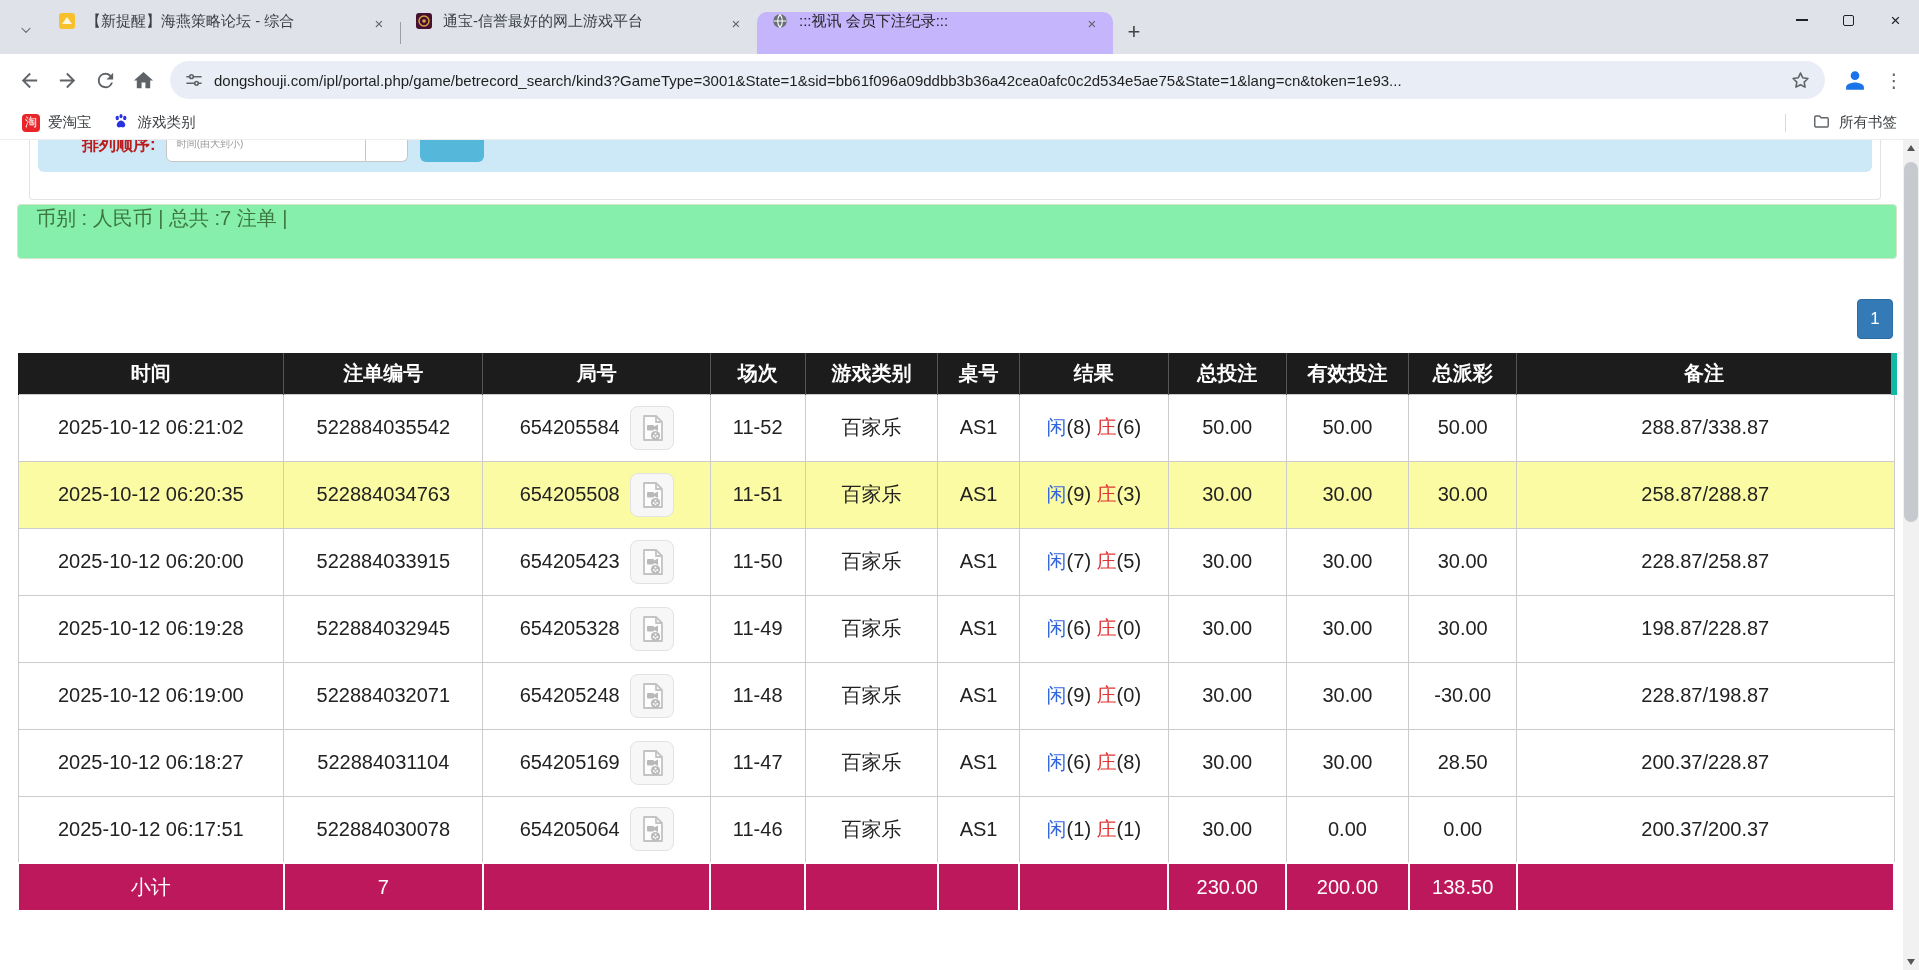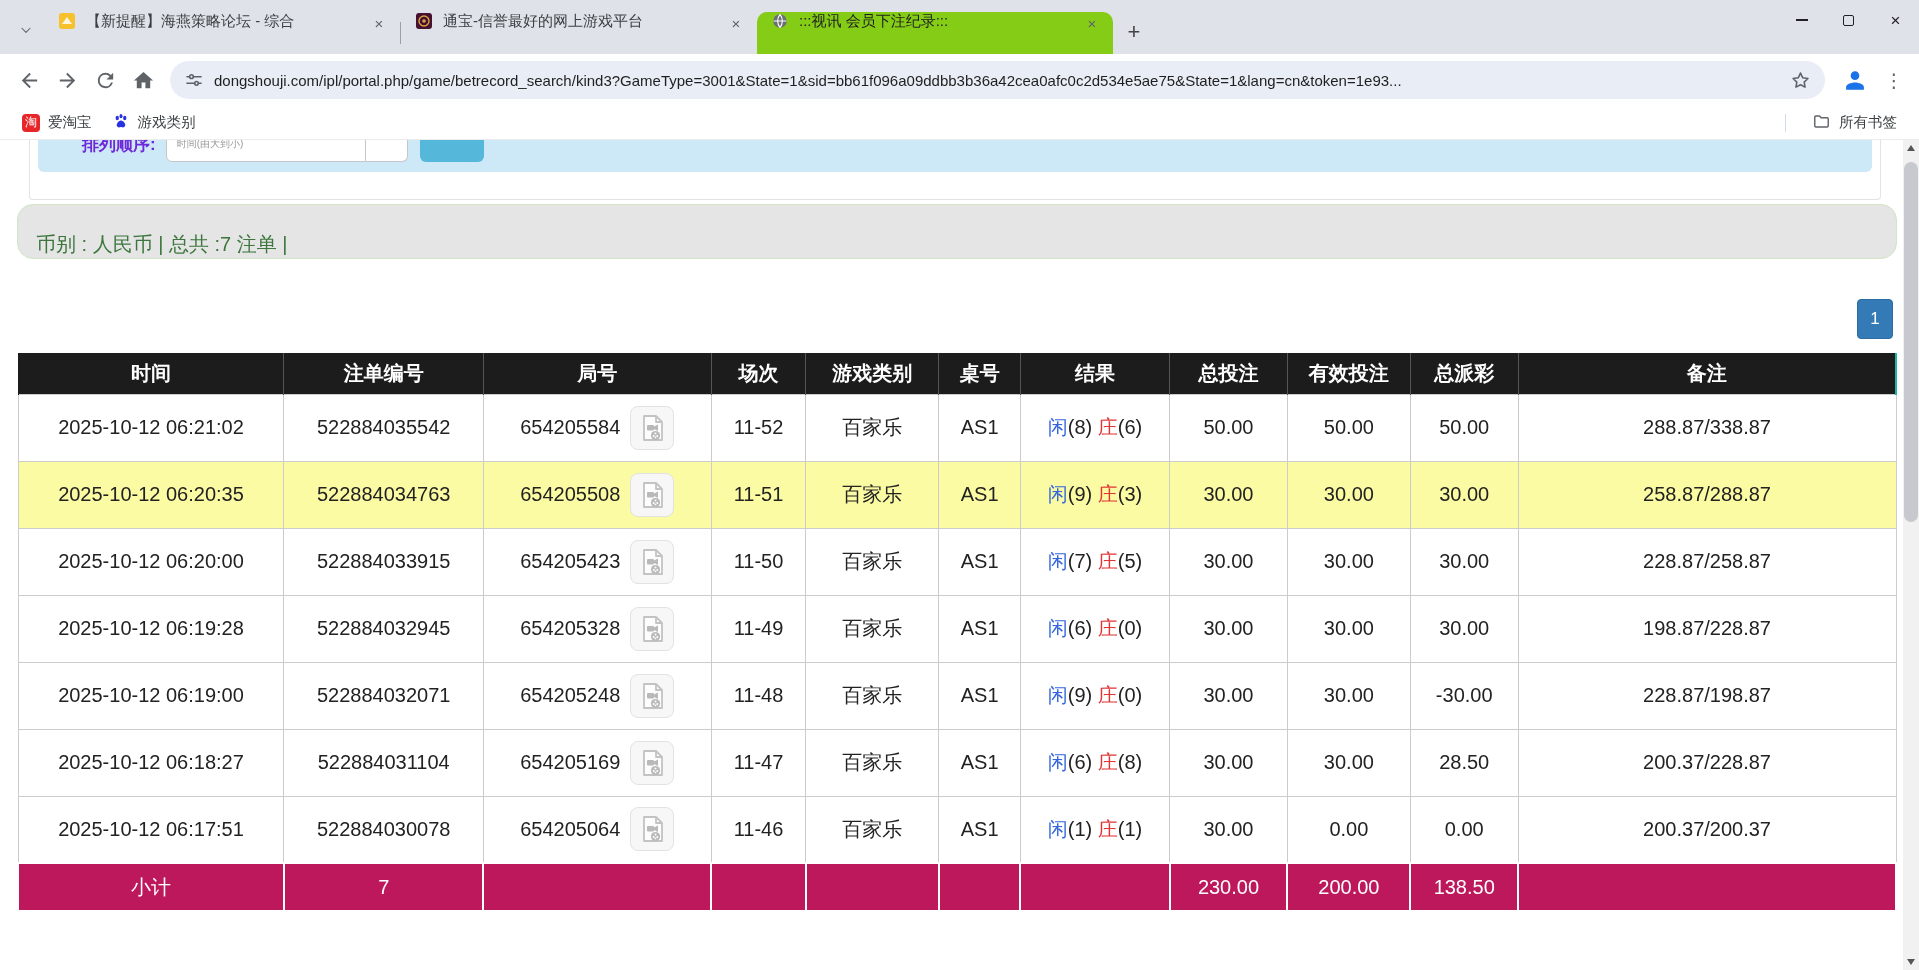--- a/index.html
+++ b/index.html
@@ -3,21 +3,21 @@
 <meta charset="utf-8">
 <style>
   * { margin:0; padding:0; box-sizing:border-box; }
   html,body { width:1919px; height:970px; overflow:hidden; }
   body { font-family:"Liberation Sans","DejaVu Sans",sans-serif; background:#fff; position:relative; }
 
   
   .tabstrip { height:54px; background:#dfe2e8; display:flex; align-items:flex-end; padding-left:10px; position:relative; }
   .tab-caret { width:28px; height:28px; margin:0 4px 10px 2px; display:flex; align-items:center; justify-content:center; border-radius:50%; cursor:pointer; }
   .tab { height:42px; display:flex; padding:0 10px 0 14px; width:356px; color:#3c4043; font-size:15px; position:relative; border-radius:10px 10px 0 0; }
-  .tab.active { background:#84cc16; color:#1f1f1f; }
+  .tab.active { background:#c4b5fd; color:#1f1f1f; }
   .tab .favicon { width:18px; height:18px; margin-right:10px; flex:0 0 auto; }
   .tab .tab-title { flex:1; white-space:nowrap; overflow:hidden; }
   .tab .tab-close { width:22px; height:22px; border-radius:50%; display:flex; align-items:center; justify-content:center; font-size:15px; color:#5f6368; cursor:pointer; flex:0 0 auto; }
   .tab-divider { width:1px; height:22px; background:#9aa0a6; margin-bottom:10px; }
   .newtab-btn { width:30px; height:30px; margin:0 0 7px 6px; border-radius:50%; display:flex; align-items:center; justify-content:center; font-size:22px; color:#444; cursor:pointer; }
   .win-controls { position:absolute; right:0; top:0; height:40px; display:flex; }
   .win-btn { width:47px; height:40px; display:flex; align-items:center; justify-content:center; color:#202124; cursor:pointer; }
   .ic-min { width:12px; height:1.6px; background:#202124; display:block; }
   .ic-max { width:11px; height:11px; border:1.6px solid #202124; border-radius:2px; display:block; }
   .ic-close { font-size:17px; line-height:1; }
@@ -36,37 +36,37 @@
   .bm-item { display:flex; align-items:center; gap:8px; font-size:14.5px; color:#3c4043; padding:4px 10px; border-radius:6px; cursor:pointer; }
   .bm-fav-taobao { width:18px; height:18px; border-radius:4px; background:#e8262a; color:#fff; font-size:12px; display:flex; align-items:center; justify-content:center; }
   .bm-right { margin-left:auto; display:flex; align-items:center; }
   .bm-sep { width:1px; height:18px; background:#d4dbe8; margin-right:16px; }
 
   
   .page { position:relative; padding:0 22px 0 17px; }
 
   .form-panel { margin:0 16px 0 12px; height:60px; overflow:hidden; background:#fff; border:1px solid #e3e3e3; border-top:none; border-radius:0 0 4px 4px; padding:0 8px; }
   .form-bar { background:#cde8f6; border-radius:6px; height:56px; margin-top:-24px; display:flex; align-items:center; padding-left:44px; }
-  .form-label { font-weight:bold; color:#6d28d9; font-size:17px; margin-right:10px; }
+  .form-label { font-weight:bold; color:#b91c1c; font-size:17px; margin-right:10px; }
   .input-group { display:flex; }
   .form-input { width:200px; height:36px; border:1px solid #c6c6c6; border-radius:6px 0 0 6px; padding:0 10px; font-size:10px; color:#999; background:#fff; outline:none; }
   .form-select { width:42px; height:36px; border:1px solid #c6c6c6; border-left:none; border-radius:0 6px 6px 0; background:#fff; cursor:pointer; }
   .form-btn { width:64px; height:36px; margin-left:12px; background:#55b7da; border:none; border-radius:6px; color:#fff; font-size:15px; cursor:pointer; }
 
-  .info-bar { margin-top:4px; background:#e5e5e5; border:1px solid #d0e6c4; border-radius:16px; height:55px; display:flex; align-items:flex-end; justify-content:space-between; padding:0 18px; }
+  .info-bar { margin-top:4px; background:#86efac; border:1px solid #d0e6c4; border-radius:4px; height:55px; display:flex; align-items:flex-start; justify-content:space-between; padding:0 18px; }
   .info-left { color:#3c763d; font-size:20px; }
   .info-right { color:#f21818; font-size:20px; }
 
   .pager-row { display:flex; justify-content:flex-end; margin:40px 4px 14px 0; }
   .page-btn { min-width:36px; height:40px; background:#337ab7; border:1px solid #2e6da4; border-radius:4px; color:#fff; font-size:17px; display:flex; align-items:center; justify-content:center; cursor:pointer; }
 
   table.bet-table { width:100%; border-collapse:collapse; table-layout:fixed; }
   .bet-table th { background:#1c1c1c; color:#fff; font-size:20px; font-weight:bold; height:41px; border-left:1px solid #555; border-right:1px solid #555; }
   .bet-table th:first-child { border-left:1px solid #1c1c1c; }
-  .bet-table th:last-child { border-right:2px solid #14b8a6; }
+  .bet-table th:last-child { border-right:6px solid #14b8a6; }
   .bet-table td { border:1px solid #ccc; text-align:center; font-size:20px; color:#222; height:67px; }
   .bet-table tbody tr { background:#fff;padding-left:40px; }
   .bet-table tbody tr.hl { background:#fbfba3; }
   .t-blue { color:#3366dd; }
   .t-red { color:#e03333; }
   .round-cell .round-no { margin-right:10px; vertical-align:middle; }
   .video-btn { width:44px; height:44px; border:1px solid #e2e2e2; background:#f7f7f7; border-radius:8px; cursor:pointer; vertical-align:middle; padding:4px; }
   .video-btn svg { width:32px; height:32px; display:block; margin:auto; }
   tr.sum-row td { background:#be185d; color:#fff; border:2px solid #fff; font-size:20px; height:48px; }
 

